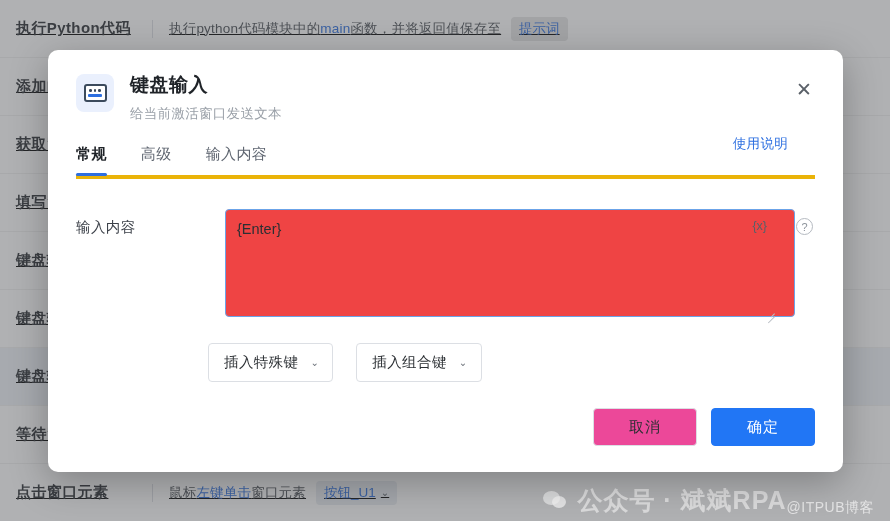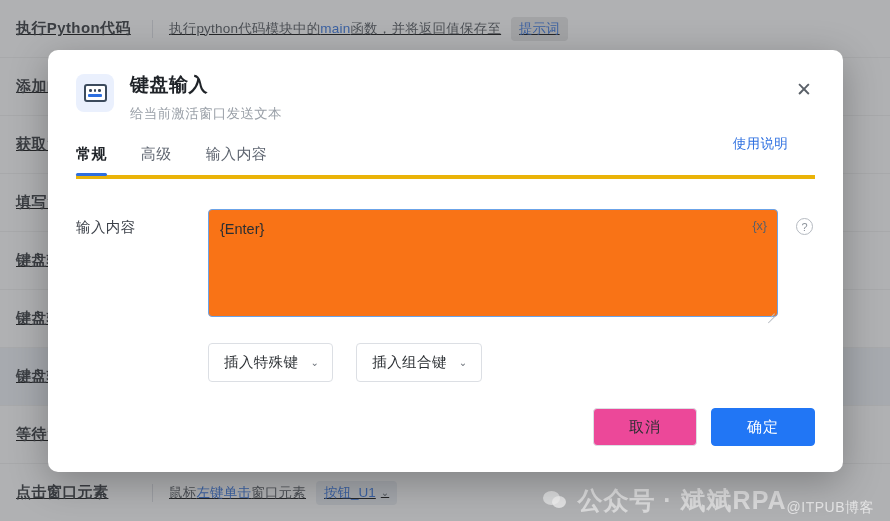--- a/index.html
+++ b/index.html
@@ -126,21 +126,21 @@
     width: 132px; flex: 0 0 auto; font-size: 14.5px; color: #3c4149;
     padding-top: 9px; letter-spacing: .4px;
   }
   .ta-wrap { position: relative; width: 570px; }
   textarea.ta {
     width: 100%; height: 108px; resize: none;
     border: 1px solid #6ba3e8; border-radius: 4px;
     padding: 9px 34px 9px 11px;
     font-family: "Liberation Sans", "DejaVu Sans", sans-serif;
     font-size: 14.5px; color: #2b2f33; outline: none;
-    line-height: 1.5; background: #f97316;
+    line-height: 1.5; background: #ef4444; margin-left: 17px;
   }
   .var-icon {
     position: absolute; right: 11px; top: 10px;
     font-size: 12.5px; color: #5a6068; cursor: pointer; user-select: none;
   }
   .resize-grip {
     position: absolute; right: 3px; bottom: 3px; width: 9px; height: 9px;
     pointer-events: none;
   }
   .resize-grip::before, .resize-grip::after {

